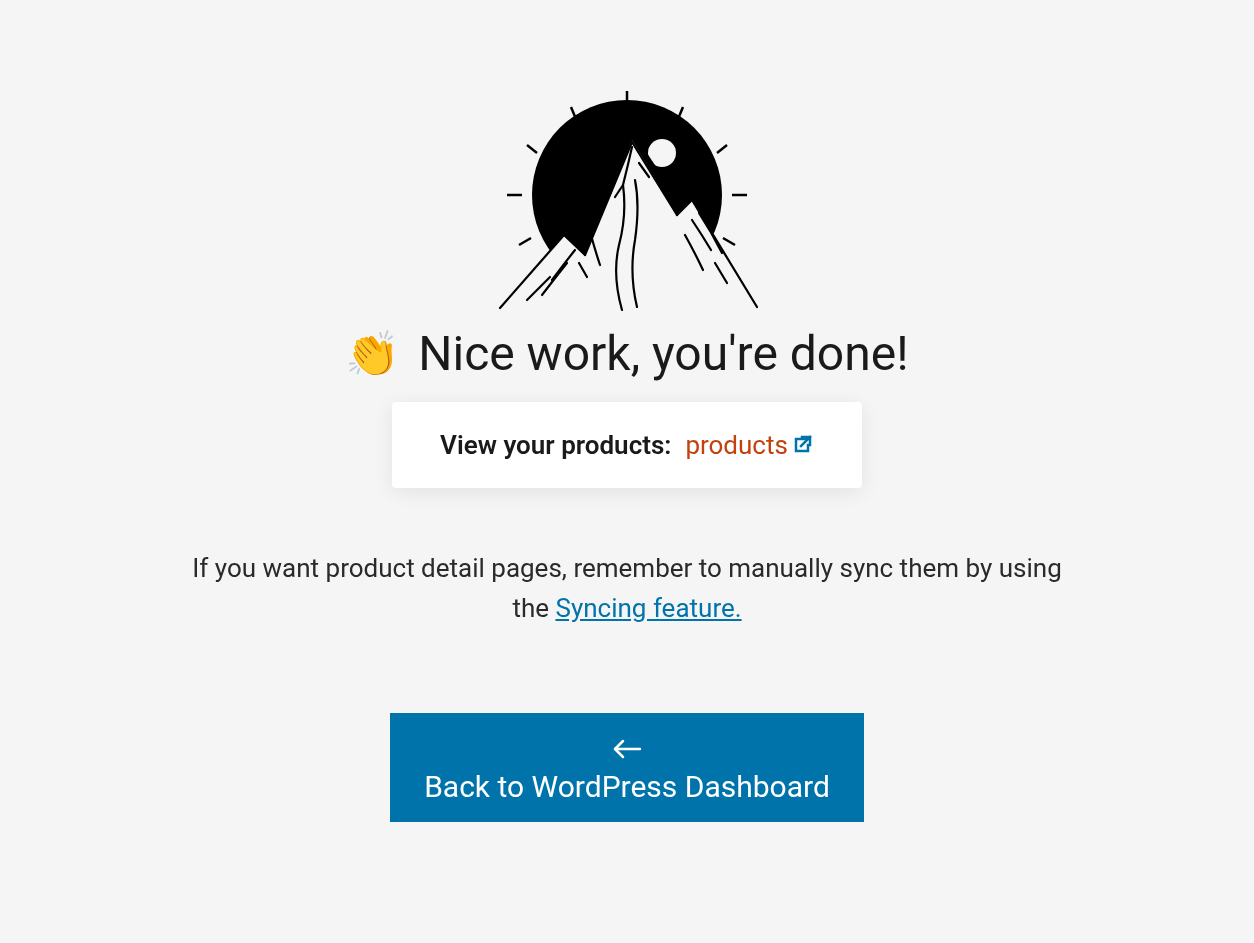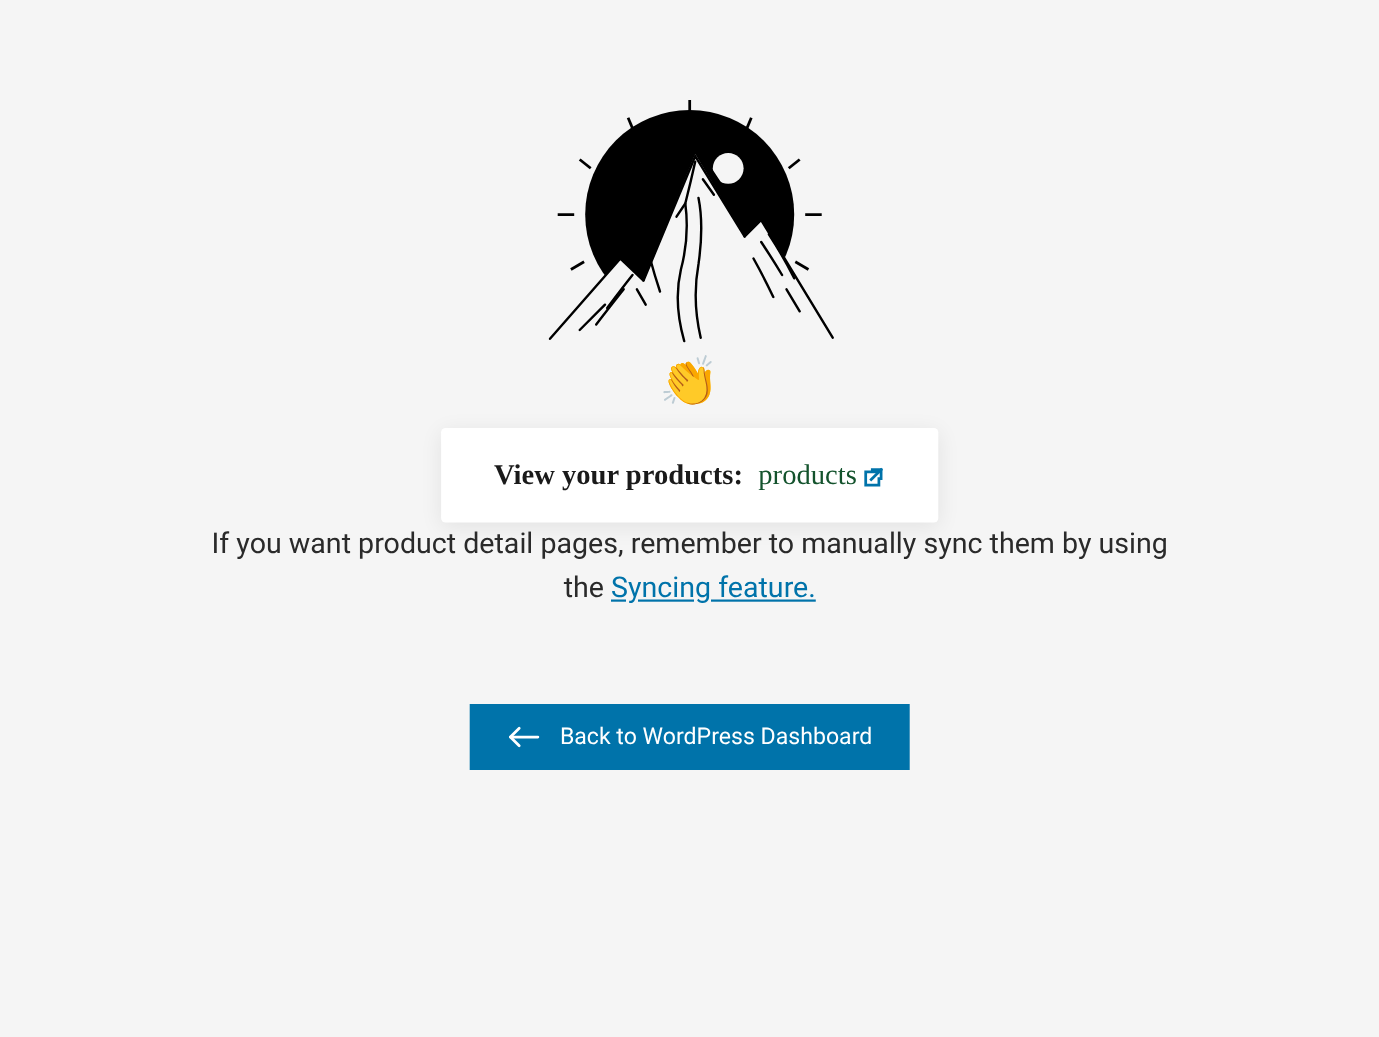--- a/index.html
+++ b/index.html
@@ -45,33 +45,33 @@
       line-height: 1;
     }
     .card {
       background: #ffffff;
       border-radius: 4px;
       padding: 28px 48px;
       box-shadow: 0 4px 20px rgba(0,0,0,0.08);
       display: flex;
       align-items: center;
       gap: 14px;
-      font-family: Liberation Serif, serif;
+      margin-bottom: 60px;
     }
     .card-label {
       font-size: 26px;
       font-weight: 600;
       color: #1a1a1a;
     }
     .products-link {
       font-size: 26px;
-      color: #14532d;
+      color: #c2410c;
       text-decoration: none;
       display: inline-flex;
-      align-items: flex-end;
+      align-items: center;
       gap: 2px;
     }
     .ext-icon {
       width: 24px;
       height: 24px;
       display: inline-block;
       vertical-align: middle;
     }
     .description {
       font-size: 26px;
@@ -82,27 +82,28 @@
       margin-bottom: 84px;
     }
     .sync-link {
       color: #0073aa;
       text-decoration: underline;
     }
     .back-button {
       background-color: #0073aa;
       color: #ffffff;
       border: none;
-      font-size: 21px;
+      font-size: 30px;
       padding: 18px 34px;
       display: inline-flex;
       align-items: center;
       gap: 18px;
       cursor: pointer;
       font-family: inherit;
+      flex-direction: column;
     }
     .arrow-icon {
       width: 30px;
       height: 20px;
       display: inline-block;
     }
   </style>
 </head>
 <body>
 
@@ -156,20 +157,21 @@
       <path d="M 248 178 L 260 198"></path>
 
       <path d="M 112 178 L 120 192"></path>
       <path d="M 124 150 Q 128 165 133 180"></path>
     </g>
   </svg>
 </div>
 
 <h1 class="heading">
   <span class="clap-emoji">👏</span>
+  <span>Nice work, you're done!</span>
 </h1>
 
 <div class="card">
   <span class="card-label">View your products:</span>
   <a href="#" class="products-link">
     <span>products</span>
     <span class="ext-icon">
       <svg viewBox="0 0 24 24" fill="none" stroke="#0073aa" stroke-width="2.5" stroke-linecap="square">
         <path d="M17 6 H6 V18 H18 V12"></path>
         <path d="M12 4 H20 V12"></path>

